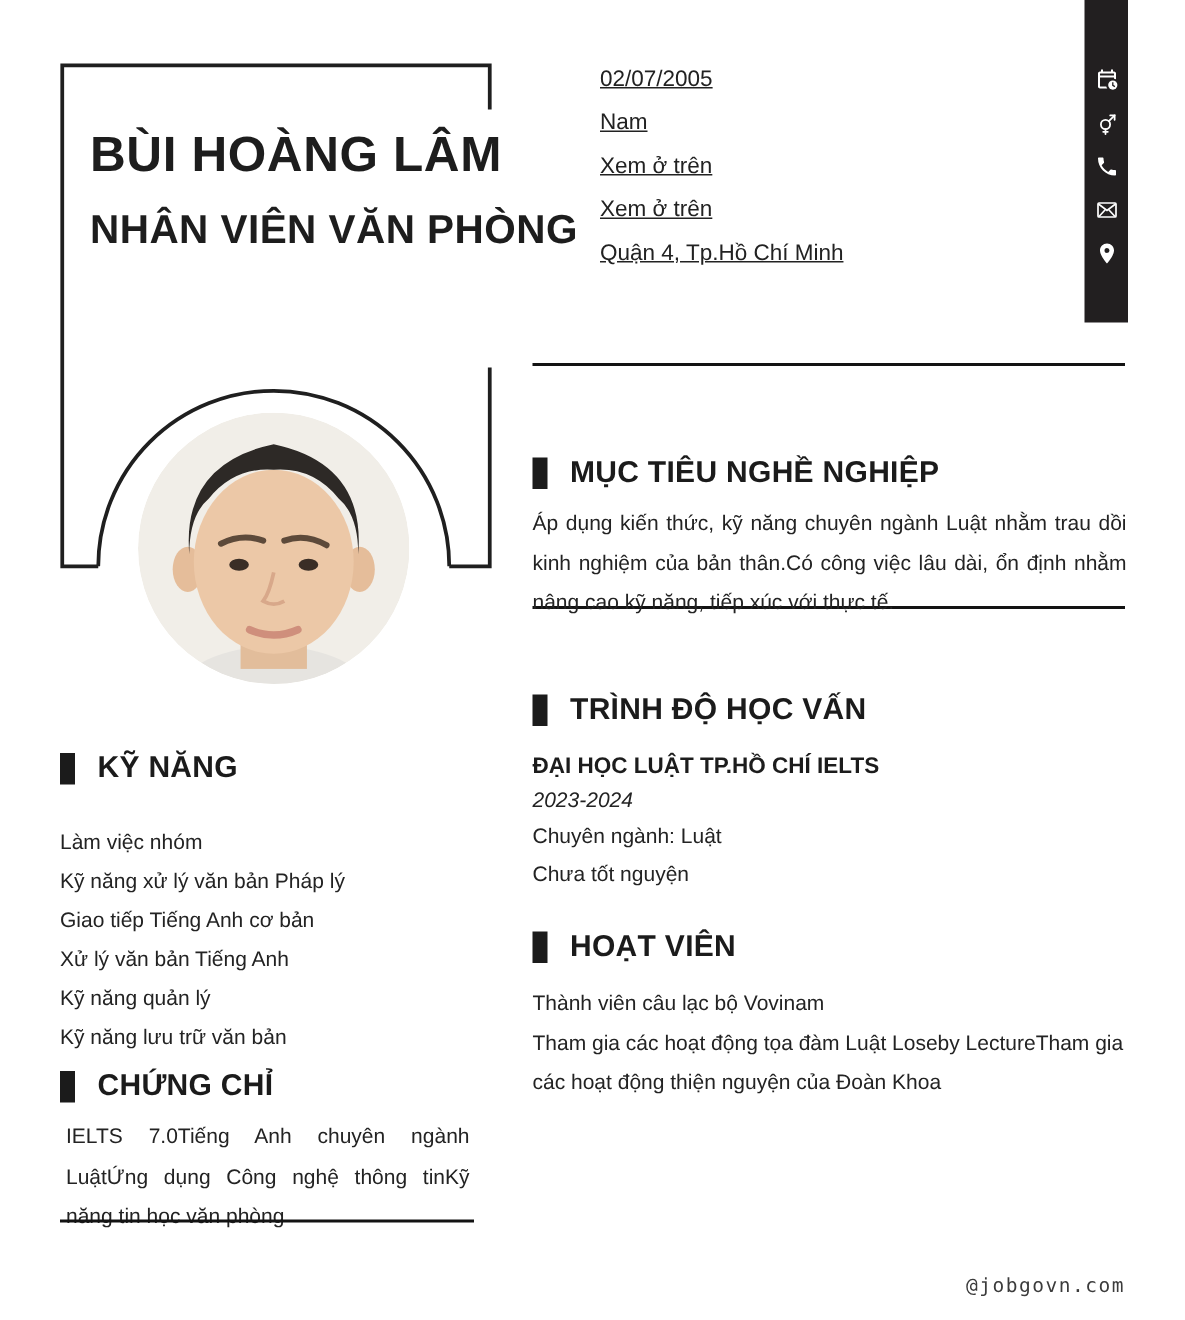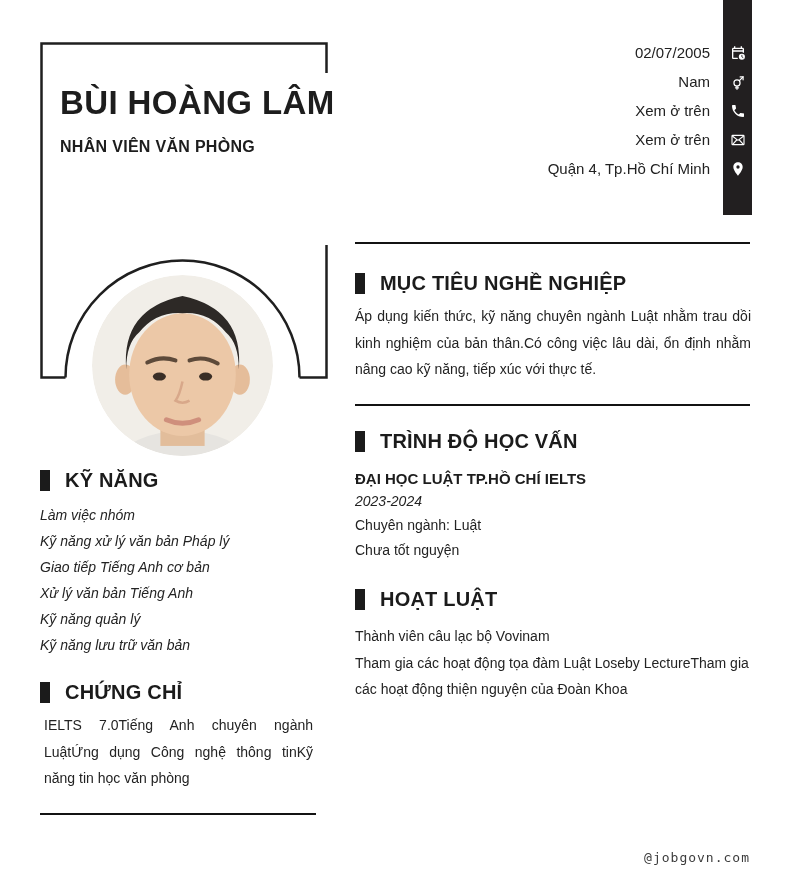--- a/index.html
+++ b/index.html
@@ -5,40 +5,40 @@
   html,body{margin:0;padding:0;background:#ffffff;}
   body{font-family:"Liberation Sans","DejaVu Sans",sans-serif;color:#212121;}
   .page{position:relative;width:790px;height:880px;background:#fff;overflow:hidden;}
 
   
   .frame-svg{position:absolute;left:0;top:0;pointer-events:none;}
 
   
   .name-block{position:absolute;left:60px;top:84px;width:398px;text-align:left;}
   .name{margin:0;font-size:33px;font-weight:bold;color:#1d1d1d;letter-spacing:.4px;line-height:1.15;}
-  .job-title{margin:16px 0 0;font-size:16px;font-weight:bold;color:#1d1d1d;letter-spacing:.3px;}
+  .job-title{margin:16px 0 0;font-size:27px;font-weight:bold;color:#1d1d1d;letter-spacing:.3px;}
 
   
-  .contact{position:absolute;left:400px;top:38px;width:310px;text-align:right;font-size:15px;line-height:29px;color:#222;}
+  .contact{position:absolute;left:400px;top:38px;width:310px;font-size:15px;line-height:29px;color:#222;text-decoration:underline;}
   .icon-bar{position:absolute;left:723px;top:0;width:29px;height:215px;background:#221f20;display:flex;flex-direction:column;align-items:center;padding-top:38px;box-sizing:border-box;}
   .icon-cell{height:29px;display:flex;align-items:center;justify-content:center;}
   .icon-cell svg{width:16px;height:16px;display:block;}
 
   
   .photo{position:absolute;left:92px;top:275px;width:181px;height:181px;border-radius:50%;overflow:hidden;}
   .photo svg{display:block;}
 
   
-  .section-header{display:flex;align-items:center;}
+  .section-header{display:flex;align-items:center;margin-top:32px;}
   .sq{width:10px;height:21px;background:#1b1b1b;margin-right:15px;flex:none;}
   .section-header h3{margin:0;font-size:20px;font-weight:bold;color:#1b1b1b;letter-spacing:.2px;}
 
   
   .skills{position:absolute;left:40px;top:469px;width:277px;}
-  .skills ul{margin:10px 0 0;padding:0;list-style:none;font-size:14px;line-height:26px;color:#232323;font-style:italic;}
+  .skills ul{margin:24px 0 0;padding:0;list-style:none;font-size:14px;line-height:26px;color:#232323;}
   .certs{position:absolute;left:40px;top:681px;width:277px;}
   .certs p{margin:8px 4px 0;font-size:14px;line-height:26.5px;text-align:justify;color:#232323;}
   .line{position:absolute;height:2px;background:#131313;}
   .line-left{left:40px;top:813px;width:276px;}
   .line-right-1{left:355px;top:242px;width:395px;}
   .line-right-2{left:355px;top:404px;width:395px;}
 
   
   .objective{position:absolute;left:355px;top:272px;width:396px;}
   .objective p{margin:8px 0 0;font-size:14px;line-height:26.5px;text-align:justify;color:#232323;}
@@ -174,21 +174,21 @@
     </div>
     <div class="edu-school">ĐẠI HỌC LUẬT TP.HỒ CHÍ IELTS</div>
     <div class="edu-period">2023-2024</div>
     <div class="edu-line">Chuyên ngành: Luật</div>
     <div class="edu-line">Chưa tốt nguyện</div>
   </div>
 
   <div class="activities">
     <div class="section-header">
       <span class="sq"></span>
-      <h3>HOẠT LUẬT</h3>
+      <h3>HOẠT VIÊN</h3>
     </div>
     <div class="act-list">
       <div>Thành viên câu lạc bộ Vovinam</div>
       <div>Tham gia các hoạt động tọa đàm Luật Loseby LectureTham gia các hoạt động thiện nguyện của Đoàn Khoa</div>
     </div>
   </div>
 
   <div class="watermark">@jobgovn.com</div>
 
 </div>

